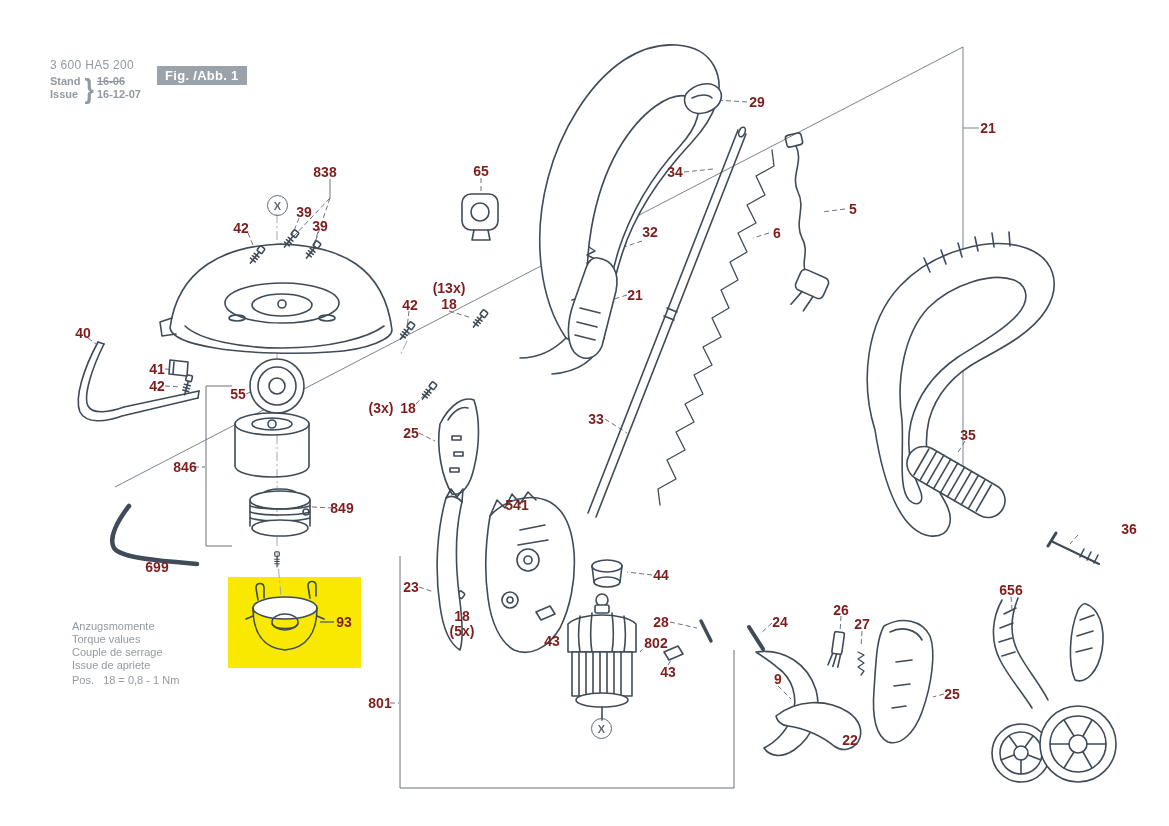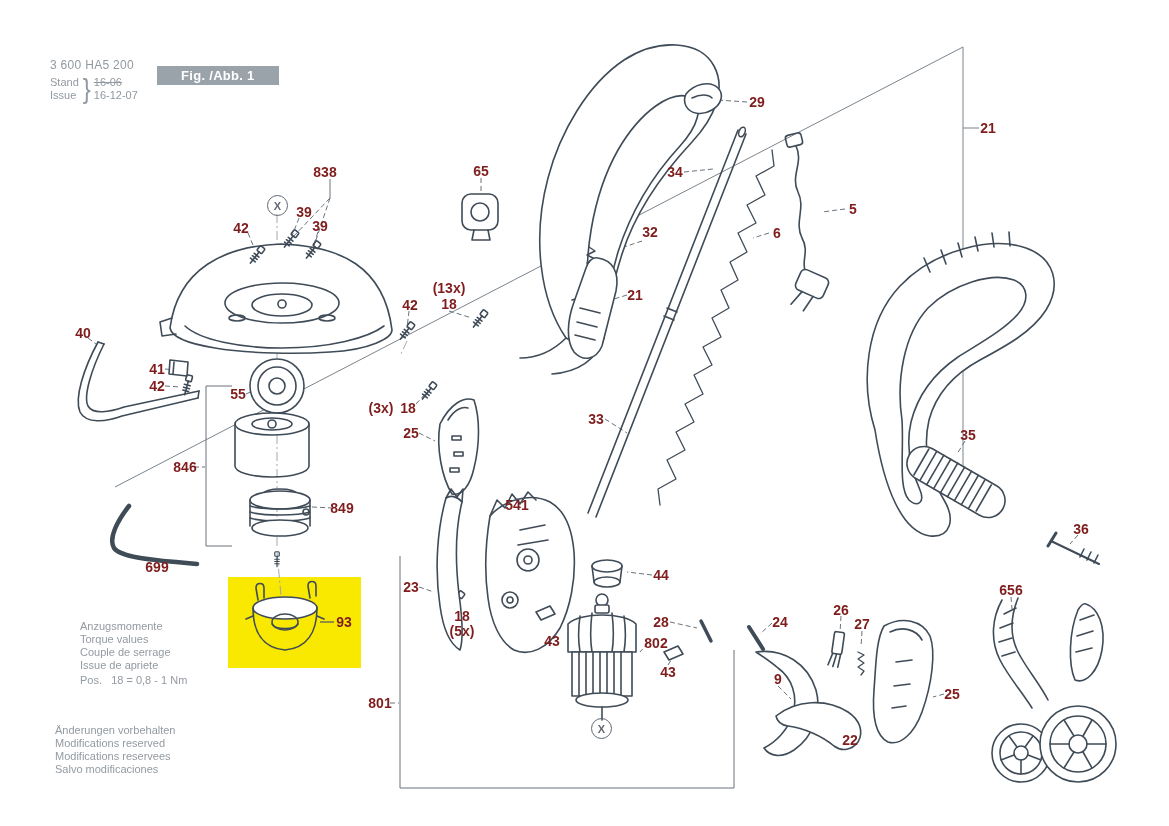--- a/index.html
+++ b/index.html
@@ -1,26 +1,26 @@
 <!DOCTYPE html>
 <html><head>
 <meta charset="utf-8">
 <style>
   html,body{margin:0;padding:0;background:#fff;}
   #page{position:relative;width:1169px;height:826px;background:#ffffff;overflow:hidden;
         font-family:"Liberation Sans",sans-serif;}
   
   .header{position:absolute;color:#9299a1;margin-top:8px;}
   .model{font-size:12px;letter-spacing:.3px;}
-  .issue-row{display:flex;align-items:center;margin-top:3px;}
+  .issue-row{display:flex;margin-top:3px;font-weight:bold;}
   .issue-labels div,.issue-values div{font-size:11px;line-height:13px;}
   .brace{font-size:24px;color:#9299a1;margin:0 3px 0 4px;transform:scaleY(1.15);}
   .strike{text-decoration:line-through;}
   .fig-badge{position:absolute;background:#9aa2aa;color:#ffffff;font-weight:bold;
-             font-size:13px;padding:2px 24px;letter-spacing:.3px;}
+             font-size:13px;padding:2px 8px;letter-spacing:.3px;}
   .note{position:absolute;color:#939aa1;font-size:11px;line-height:13px;}
   .pre{white-space:pre;margin-top:2px;}
   
   .plabel{position:absolute;transform:translate(-50%,-50%);font-weight:bold;font-size:14px;
           color:#7f1d1d;white-space:nowrap;z-index:3;cursor:default;}
   
   .xsym{position:absolute;width:19px;height:19px;border:1.6px solid #5f6973;border-radius:50%;
         color:#5f6973;font-size:11px;font-weight:bold;display:flex;align-items:center;
         justify-content:center;z-index:3;background:transparent;}
   
@@ -413,34 +413,28 @@
       <div class="brace">}</div>
       <div class="issue-values">
         <div class="strike">16-06</div>
         <div>16-12-07</div>
       </div>
     </div>
   </div>
 
   <div class="fig-badge" style="left:157px;top:66px">Fig. /Abb. 1</div>
 
-  <div class="note" style="left:80px;top:620px">
+  <div class="note" style="left:72px;top:620px">
     <div>Anzugsmomente</div>
     <div>Torque values</div>
     <div>Couple de serrage</div>
     <div>Issue de apriete</div>
     <div class="pre">Pos.   18 = 0,8 - 1 Nm</div>
   </div>
 
-  <div class="note" style="left:55px;top:724px">
-    <div>Änderungen vorbehalten</div>
-    <div>Modifications reserved</div>
-    <div>Modifications reservees</div>
-    <div>Salvo modificaciones</div>
-  </div>
 
   <div class="xsym" style="left:267px;top:195px">X</div>
   <div class="xsym" style="left:591px;top:718px">X</div>
 
   <div class="plabel" style="left:325px;top:172px">838</div>
   <div class="plabel" style="left:304px;top:212px">39</div>
   <div class="plabel" style="left:320px;top:226px">39</div>
   <div class="plabel" style="left:241px;top:228px">42</div>
   <div class="plabel" style="left:481px;top:171px">65</div>
   <div class="plabel" style="left:757px;top:102px">29</div>
@@ -457,21 +451,21 @@
   <div class="plabel" style="left:157px;top:369px">41</div>
   <div class="plabel" style="left:157px;top:386px">42</div>
   <div class="plabel" style="left:238px;top:394px">55</div>
   <div class="plabel" style="left:381px;top:408px">(3x)</div>
   <div class="plabel" style="left:408px;top:408px">18</div>
   <div class="plabel" style="left:411px;top:433px">25</div>
   <div class="plabel" style="left:185px;top:467px">846</div>
   <div class="plabel" style="left:342px;top:508px">849</div>
   <div class="plabel" style="left:596px;top:419px">33</div>
   <div class="plabel" style="left:968px;top:435px">35</div>
-  <div class="plabel" style="left:1081px;top:529px">36</div>
+  <div class="plabel" style="left:1129px;top:529px">36</div>
   <div class="plabel" style="left:157px;top:567px">699</div>
   <div class="plabel" style="left:344px;top:622px">93</div>
   <div class="plabel" style="left:411px;top:587px">23</div>
   <div class="plabel" style="left:462px;top:616px">18</div>
   <div class="plabel" style="left:462px;top:631px">(5x)</div>
   <div class="plabel" style="left:552px;top:641px">43</div>
   <div class="plabel" style="left:517px;top:505px">541</div>
   <div class="plabel" style="left:661px;top:575px">44</div>
   <div class="plabel" style="left:661px;top:622px">28</div>
   <div class="plabel" style="left:656px;top:643px">802</div>

